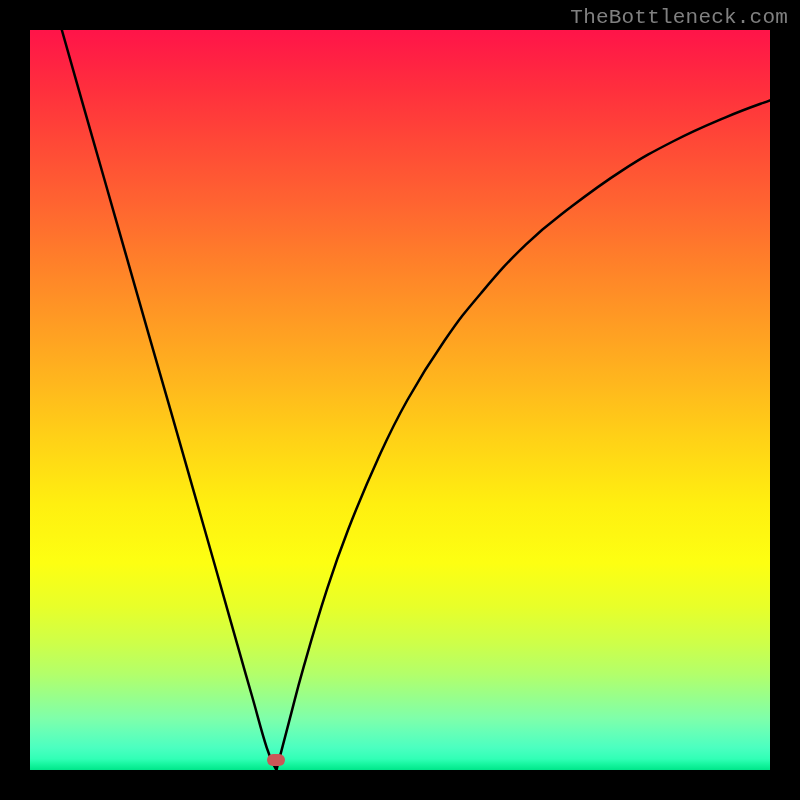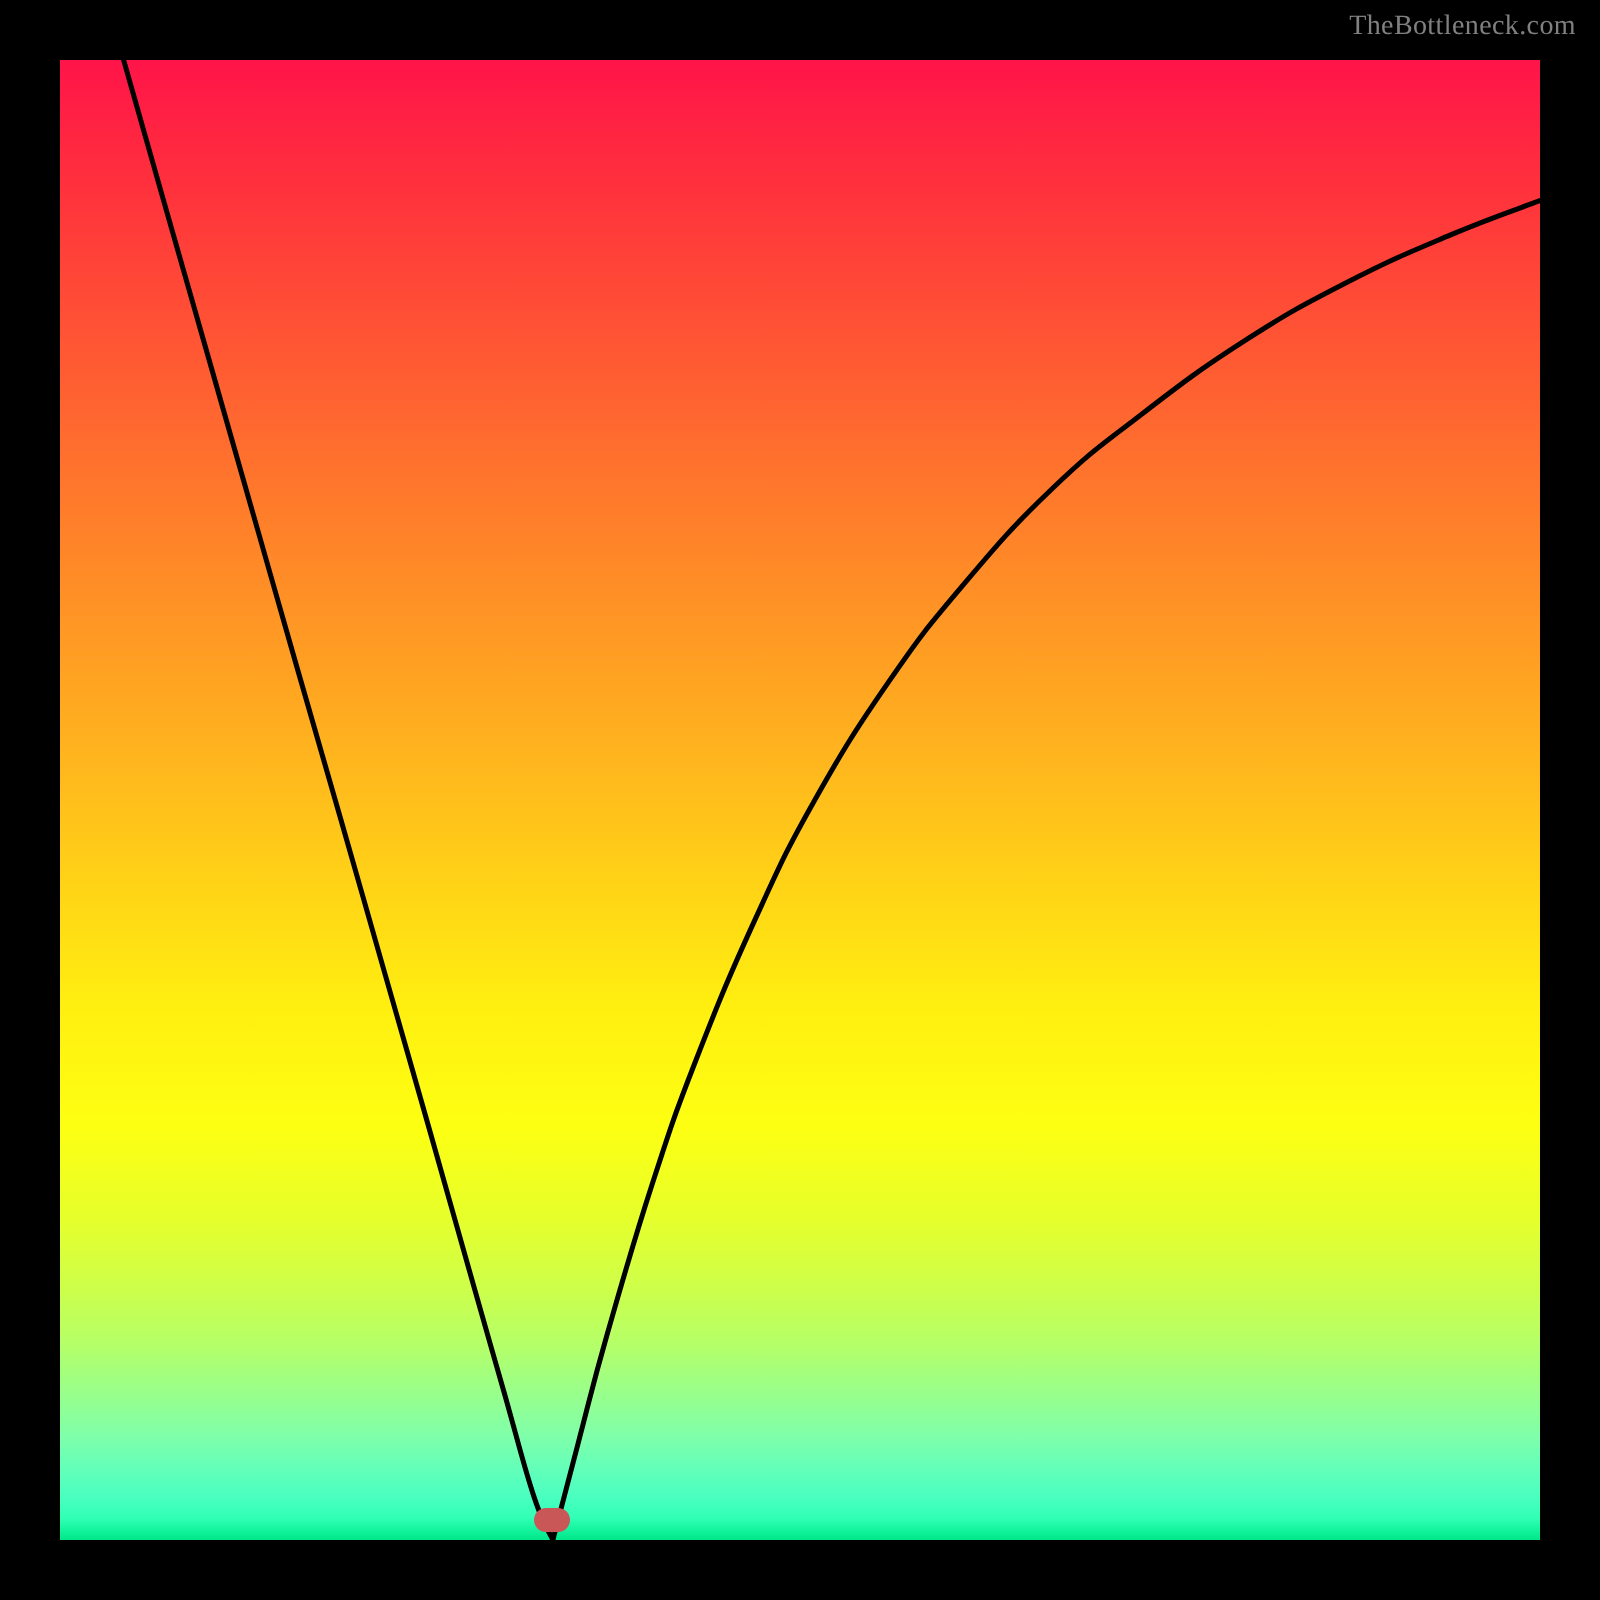--- a/index.html
+++ b/index.html
@@ -45,22 +45,22 @@
     top: 30px;
     width: 740px;
     height: 740px;
     pointer-events: none;
   }
   .watermark {
     position: absolute;
     top: 6px;
     right: 12px;
     color: #808080;
-    font-family: Liberation Serif, serif;
-    font-size: 14px;
+    font-family: Liberation Mono, monospace;
+    font-size: 21px;
     font-weight: 500;
     letter-spacing: 0.2px;
   }
   .marker {
     position: absolute;
     width: 18px;
     height: 12px;
     border-radius: 6px;
     background: #c95757;
     transform: translate(-50%, -50%);

